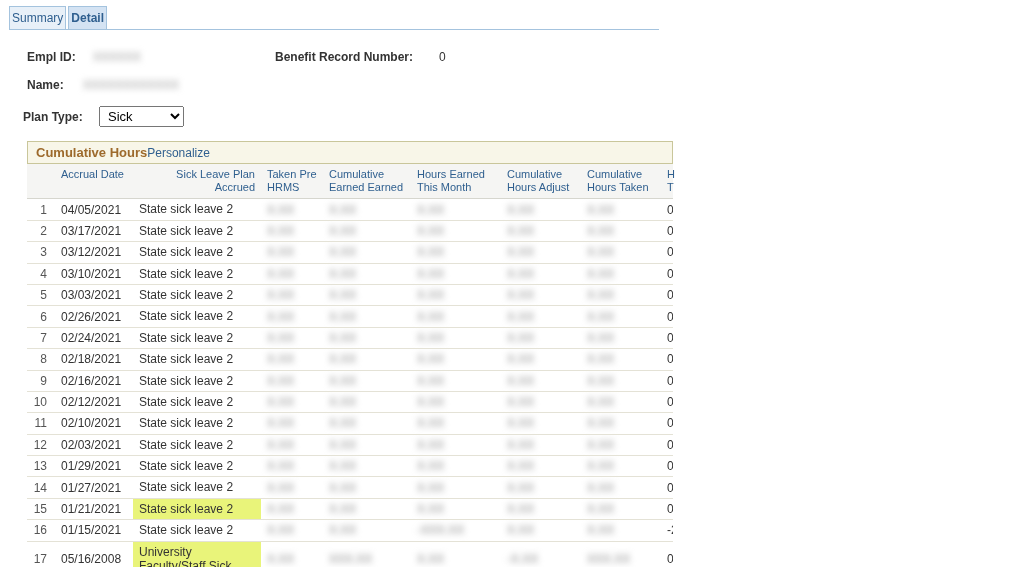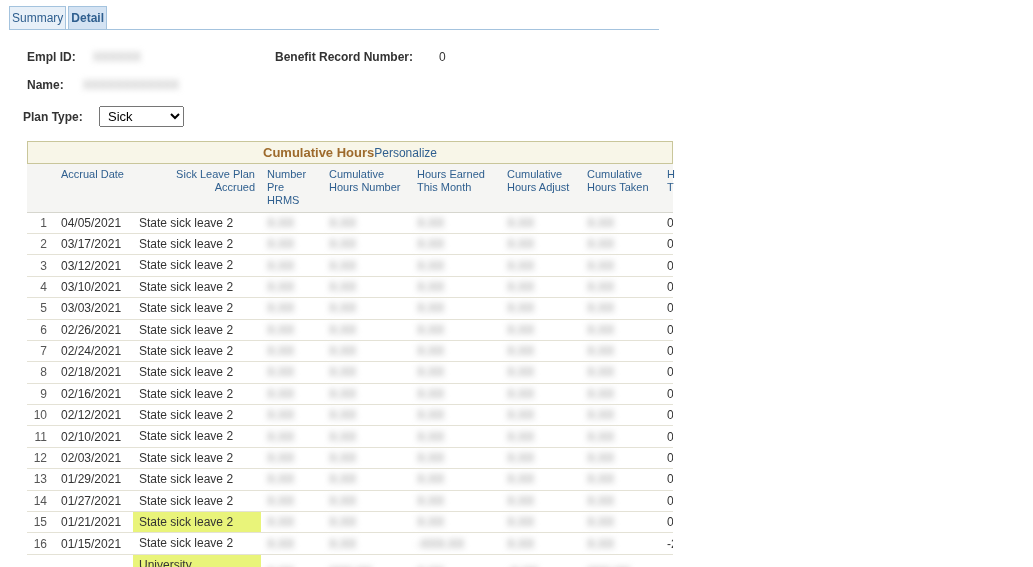--- a/index.html
+++ b/index.html
@@ -61,21 +61,21 @@
       padding: 1px 4px;
       min-width: 85px;
     }
     .grid-container {
       margin-top: 8px;
       width: 646px;
       margin-left: 18px;
     }
     .grid-header {
       display: flex;
-      justify-content: center;
+      justify-content: flex-start;
       align-items: center;
       background: #f8f6e8;
       border: 1px solid #c9c69a;
       padding: 3px 8px;
     }
     .grid-title {
       color: #9d6a2c;
       font-weight: bold;
       font-size: 13px;
     }
@@ -179,22 +179,22 @@
         <col class="col-hmon">
         <col class="col-cadj">
         <col class="col-ctak">
         <col class="col-ht">
     </colgroup>
     <thead>
       <tr>
         <th></th>
         <th>Accrual Date</th>
         <th class="right">Sick Leave Plan Accrued</th>
-        <th>Number Pre HRMS</th>
-        <th>Cumulative Hours Number</th>
+        <th>Taken Pre HRMS</th>
+        <th>Cumulative Earned Earned</th>
         <th>Hours Earned This Month</th>
         <th>Cumulative Hours Adjust</th>
         <th>Cumulative Hours Taken</th>
         <th>H T</th>
       </tr>
     </thead>
     <tbody id="grid-body">
         <tr>
           <td>1</td>
           <td>04/05/2021</td>

